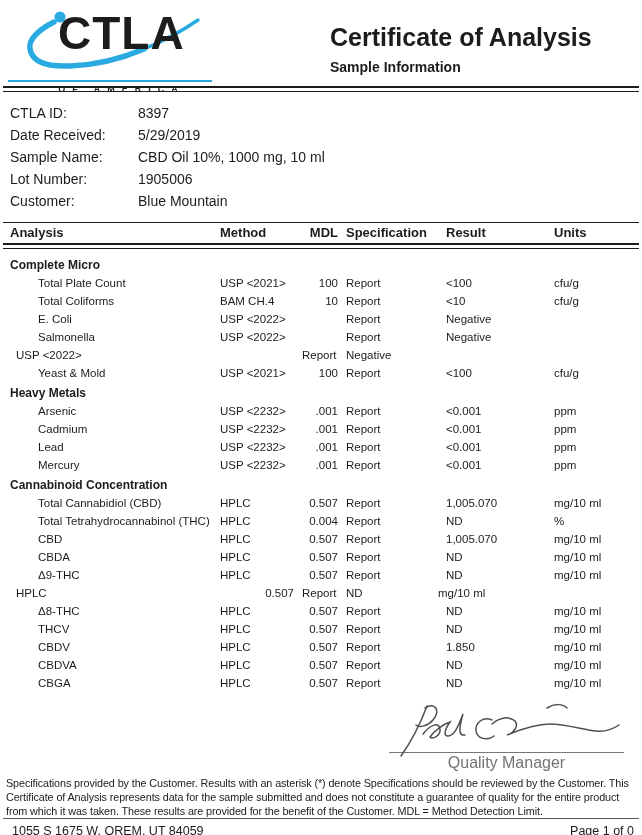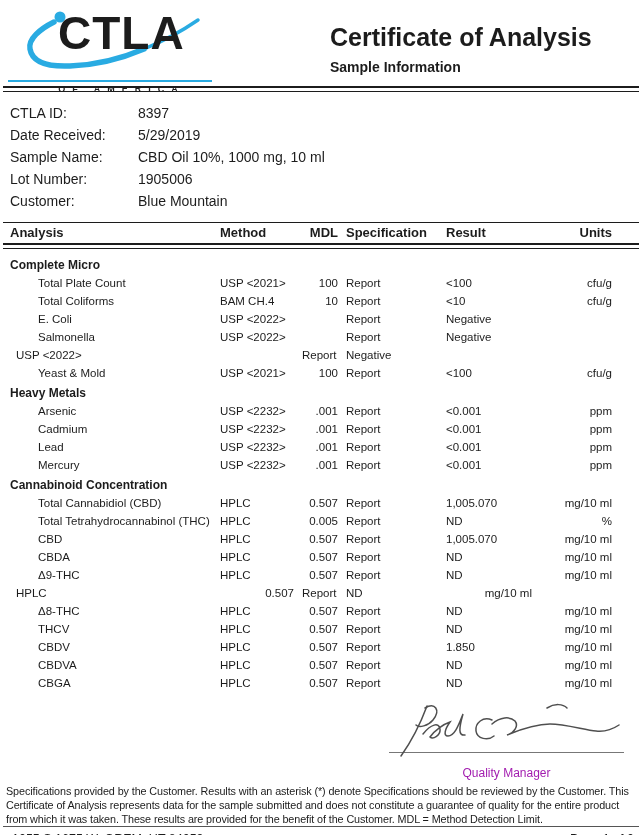--- a/index.html
+++ b/index.html
@@ -51,28 +51,28 @@
   .thead .c.analysis{padding-left:2px;}
   .tbody{padding:5px 8px 0 8px;font-size:11.5px;}
   .tbody .trow{height:18px;}
   .c{white-space:nowrap;overflow:visible;}
   .c.analysis{padding-left:2px;}
   .tbody .trow.data .c.analysis{padding-left:30px;}
   .c.method{padding-left:8px;}
   .c.mdl{text-align:right;}
   .c.spec{padding-left:8px;}
   .c.result{padding-left:8px;}
-  .c.units{text-align:right;padding-right:22px;}
+  .c.units{text-align:left;padding-right:22px;}
   .trow.section{margin-top:2px;}
   .trow.section .sec-title{font-weight:bold;font-size:12px;}
   
   .signature-block{width:235px;margin:4px 18px 0 auto;text-align:center;}
   .sig-svg{display:block;}
   .sig-line{border-top:1px solid #777;margin-top:-6px;}
-  .sig-role{font-size:12px;color:#a21caf;margin-top:13px;}
+  .sig-role{font-size:16px;color:#737373;margin-top:1px;}
   
   .disclaimer{padding:4px 6px 2px 6px;font-size:10.8px;line-height:14px;letter-spacing:-0.1px;color:#1c1c1c;height:46px;box-sizing:border-box;}
   .footer{display:flex;justify-content:space-between;padding:5px 8px 0 12px;font-size:12.5px;}
 </style>
 </head>
 <body>
 
 <div class="page">
 
   <div class="header-band">
@@ -221,21 +221,21 @@
           <div class="c analysis">Total Cannabidiol (CBD)</div>
           <div class="c method">HPLC</div>
           <div class="c mdl">0.507</div>
           <div class="c spec">Report</div>
           <div class="c result">1,005.070</div>
           <div class="c units">mg/10 ml</div>
         </div>
         <div class="trow data">
           <div class="c analysis">Total Tetrahydrocannabinol (THC)</div>
           <div class="c method">HPLC</div>
-          <div class="c mdl">0.005</div>
+          <div class="c mdl">0.004</div>
           <div class="c spec">Report</div>
           <div class="c result">ND</div>
           <div class="c units">%</div>
         </div>
         <div class="trow data">
           <div class="c analysis">CBD</div>
           <div class="c method">HPLC</div>
           <div class="c mdl">0.507</div>
           <div class="c spec">Report</div>
           <div class="c result">1,005.070</div>

